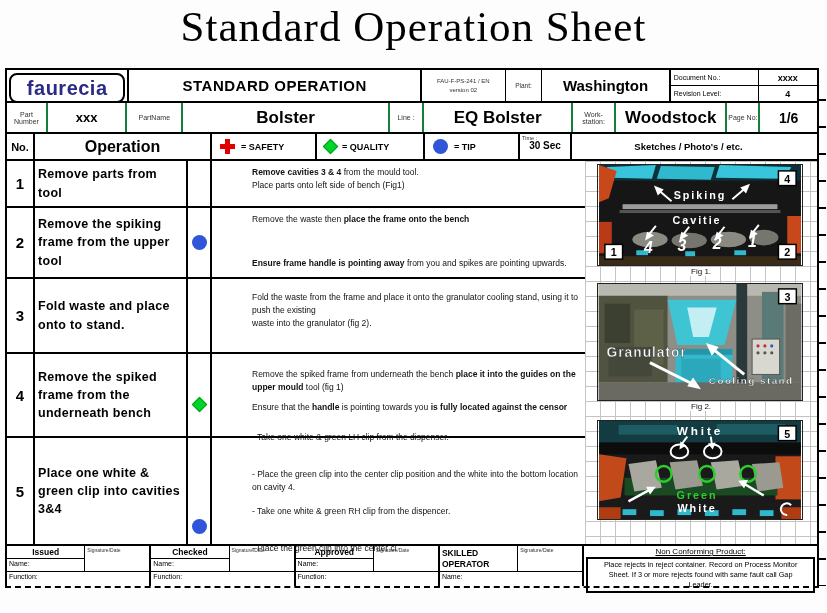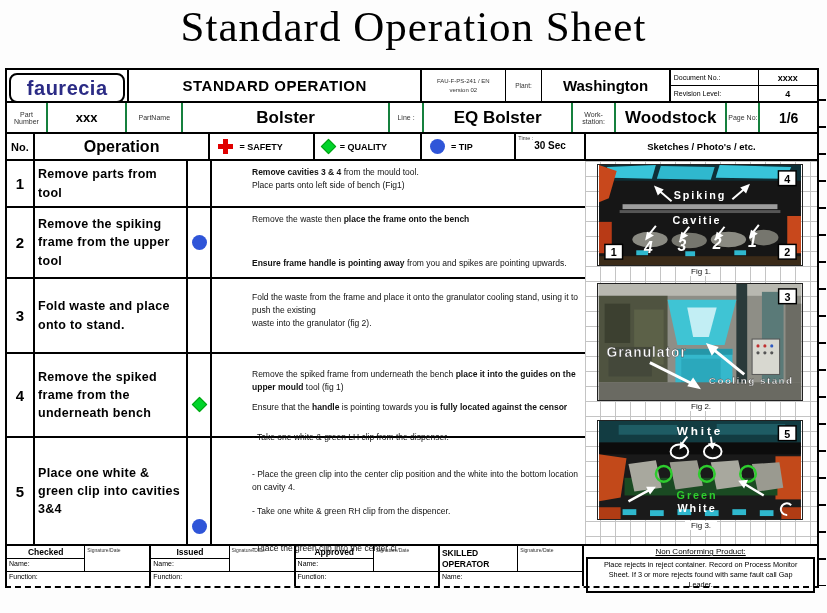--- a/index.html
+++ b/index.html
@@ -63,21 +63,21 @@
   .c-pagevalue { width:57px; font-size:14px; font-weight:bold; }
   
   .legend { display:flex; height:27px; border-bottom:2px solid #000; }
   .legend > div { border-right:2px solid #000; display:flex; align-items:center; }
   .legend > div:last-child { border-right:none; }
   .lg-no { width:28px; justify-content:center; font-weight:bold; font-size:11px; }
   .lg-op { width:177px; justify-content:center; font-weight:bold; font-size:16px; }
   .lg-safety { width:105px; gap:6px; padding-left:8px; font-weight:bold; font-size:9px; }
   .lg-quality { width:108px; gap:6px; padding-left:8px; font-weight:bold; font-size:9px; }
   .lg-tip { width:95px; gap:6px; padding-left:8px; font-weight:bold; font-size:9px; }
-  .lg-time { width:70px; position:relative; justify-content:center; font-weight:bold; font-size:10px;
+  .lg-time { width:52px; position:relative; justify-content:center; font-weight:bold; font-size:10px;
     align-items:flex-end; padding-bottom:2px; }
   .lg-time .time-label { position:absolute; left:2px; top:1px; font-size:5.5px; font-weight:normal; color:#333; }
   .lg-sketch { width:233px; justify-content:center; font-weight:bold; font-size:9.5px; }
   .sym-circle { width:15px; height:15px; border-radius:50%; background:#2f55d8; flex:0 0 auto; }
   .sym-diamond { width:11px; height:11px; background:#00d42a; transform:rotate(45deg);
     border:1px solid #00a010; flex:0 0 auto; }
   
   .body { display:flex; }
   .op-rows { width:581px; }
   .op-row { display:flex; border-bottom:2px solid #000; }
@@ -394,43 +394,42 @@
             <line x1="168" y1="76" x2="148" y2="64" stroke="#fff" stroke-width="2.5"></line>
             <polygon points="142,61 152,60 148,69" fill="#fff"></polygon>
             <text x="100" y="80" text-anchor="middle" font-size="11" font-weight="bold" fill="#2ecc2e" letter-spacing="2">Green</text>
             <text x="100" y="93" text-anchor="middle" font-size="11" font-weight="bold" fill="#fff" letter-spacing="2">White</text>
             <path d="M 196,86 a 6,6 0 1 0 -4,10" fill="none" stroke="#fff" stroke-width="2"></path>
             <g>
               <rect x="183" y="5" width="18" height="15" fill="#fff" stroke="#000" stroke-width="1.5"></rect>
               <text x="192" y="17" text-anchor="middle" font-size="11" font-weight="bold" fill="#000">5</text>
             </g>
           </svg>
-          <div class="caption"><span class="caption-chip">Fig 3.</span></div>
         </div>
 
       </div>
     </div>
 
     <div class="footer">
+
+      <div class="sig-block">
+        <div class="sig-title">Issued</div>
+        <div class="sig-sign">Signature/Date</div>
+        <div class="sig-name">Name:</div>
+        <div class="sig-func">Function:</div>
+      </div>
 
       <div class="sig-block">
         <div class="sig-title">Checked</div>
         <div class="sig-sign">Signature/Date</div>
         <div class="sig-name">Name:</div>
         <div class="sig-func">Function:</div>
       </div>
 
       <div class="sig-block">
-        <div class="sig-title">Issued</div>
-        <div class="sig-sign">Signature/Date</div>
-        <div class="sig-name">Name:</div>
-        <div class="sig-func">Function:</div>
-      </div>
-
-      <div class="sig-block">
         <div class="sig-title">Approved</div>
         <div class="sig-sign">Signature/Date</div>
         <div class="sig-name">Name:</div>
         <div class="sig-func">Function:</div>
       </div>
 
       <div class="sig-block">
         <div class="sig-title tall">SKILLED OPERATOR</div>
         <div class="sig-sign">Signature/Date</div>
         <div class="sig-func">Name:</div>

